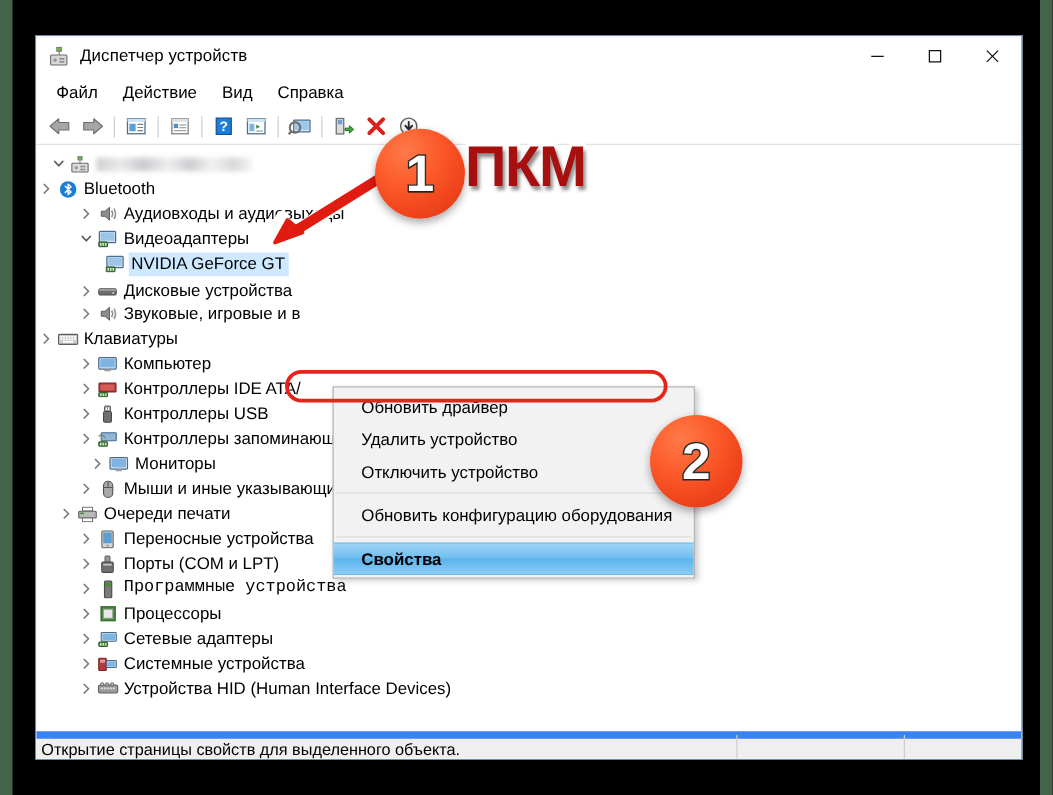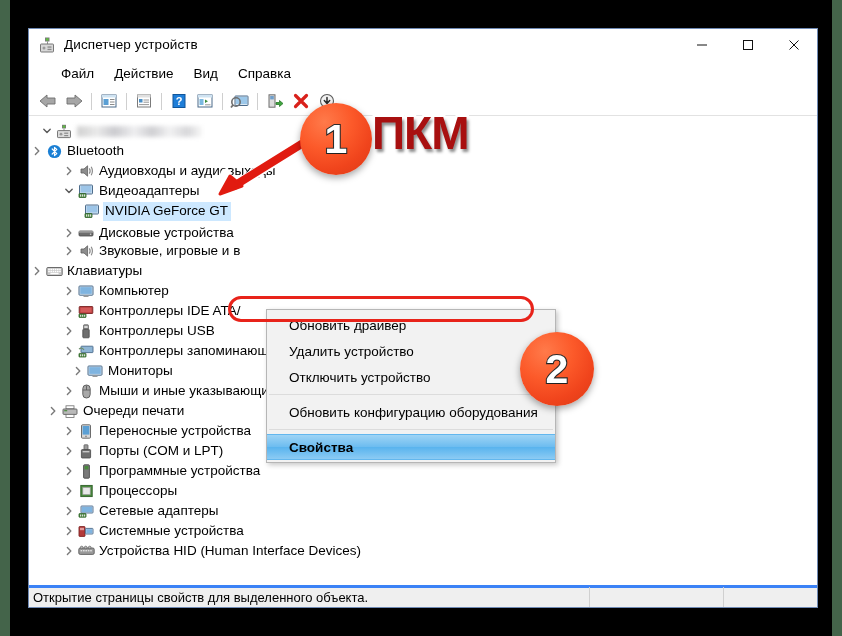--- a/index.html
+++ b/index.html
@@ -66,21 +66,21 @@
     font-size: 13px;
     color: #111;
   }
 
   
   .menubar {
     height: 27px;
     background: #ffffff;
     display: flex;
     align-items: center;
-    padding-left: 22px;
+    padding-left: 6px;
     border-bottom: none;
   }
   .menubar .mi {
     font-size: 13.5px;
     color: #000;
     padding: 3px 10px;
     cursor: default;
   }
 
   
@@ -156,21 +156,21 @@
     margin-left: -2px;
   }
 
   
   .statusbar {
     position: absolute;
     left: 0; bottom: 0;
     width: 100%;
     height: 22px;
     background: #efefef;
-    border-top: 3px solid #3b82f6;
+    border-top: 6px solid #3b82f6;
     display: flex;
     align-items: center;
     box-sizing: border-box;
   }
   .status-cell-1 {
     flex: none;
     width: 560px;
     height: 100%;
     display: flex;
     align-items: center;
@@ -698,21 +698,21 @@
           <div class="ticon">
             <svg width="12" height="15" viewBox="0 0 12 15">
               <rect x="4" y="0.8" width="4" height="5" rx="0.6" fill="#9a9a9a" stroke="#5e5e5e" stroke-width="0.8"></rect>
               <rect x="1.4" y="5.6" width="9.2" height="8.4" rx="0.8" fill="#6e6e6e" stroke="#464646" stroke-width="0.8"></rect>
               <rect x="2.6" y="7" width="6.8" height="1.4" fill="#c8c8c8"></rect>
             </svg>
           </div>
           <div class="tlabel">Порты (COM и LPT)</div>
         </div>
 
-        <div class="trow" style="padding-left:32px;">
+        <div class="trow" style="padding-left:32px;font-family:Liberation Mono, monospace;">
           <div class="chev">
             <svg width="10" height="10" viewBox="0 0 10 10">
                 <path d="M3.4 1.6 L6.8 5 L3.4 8.4" fill="none" stroke="#7a7a7a" stroke-width="1.4" stroke-linecap="round" stroke-linejoin="round"></path>
               </svg>
           </div>
           <div class="ticon">
             <svg width="11" height="15" viewBox="0 0 11 15">
               <rect x="2.6" y="0.8" width="5.8" height="13.4" rx="0.8" fill="#7a7a7a" stroke="#4a4a4a" stroke-width="0.9"></rect>
               <rect x="3.6" y="2" width="3.8" height="3.4" fill="#4a8b3e"></rect>
             </svg>

